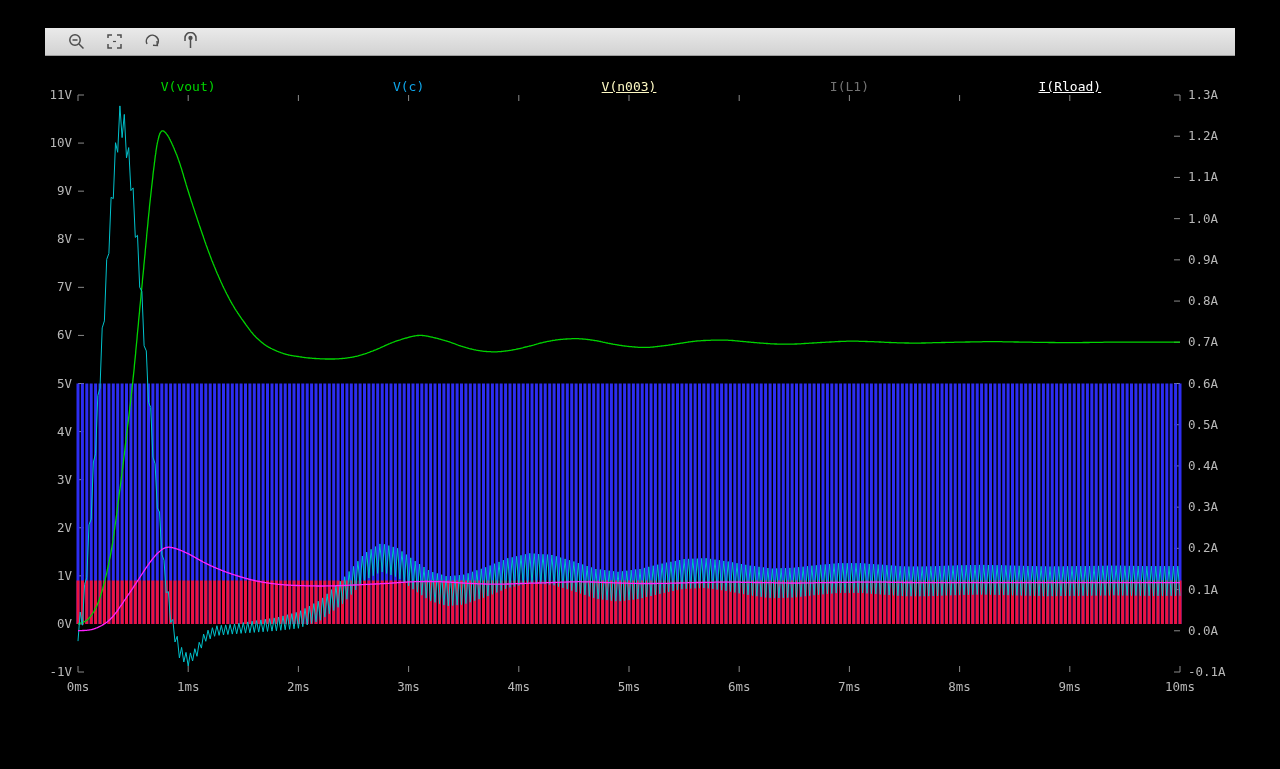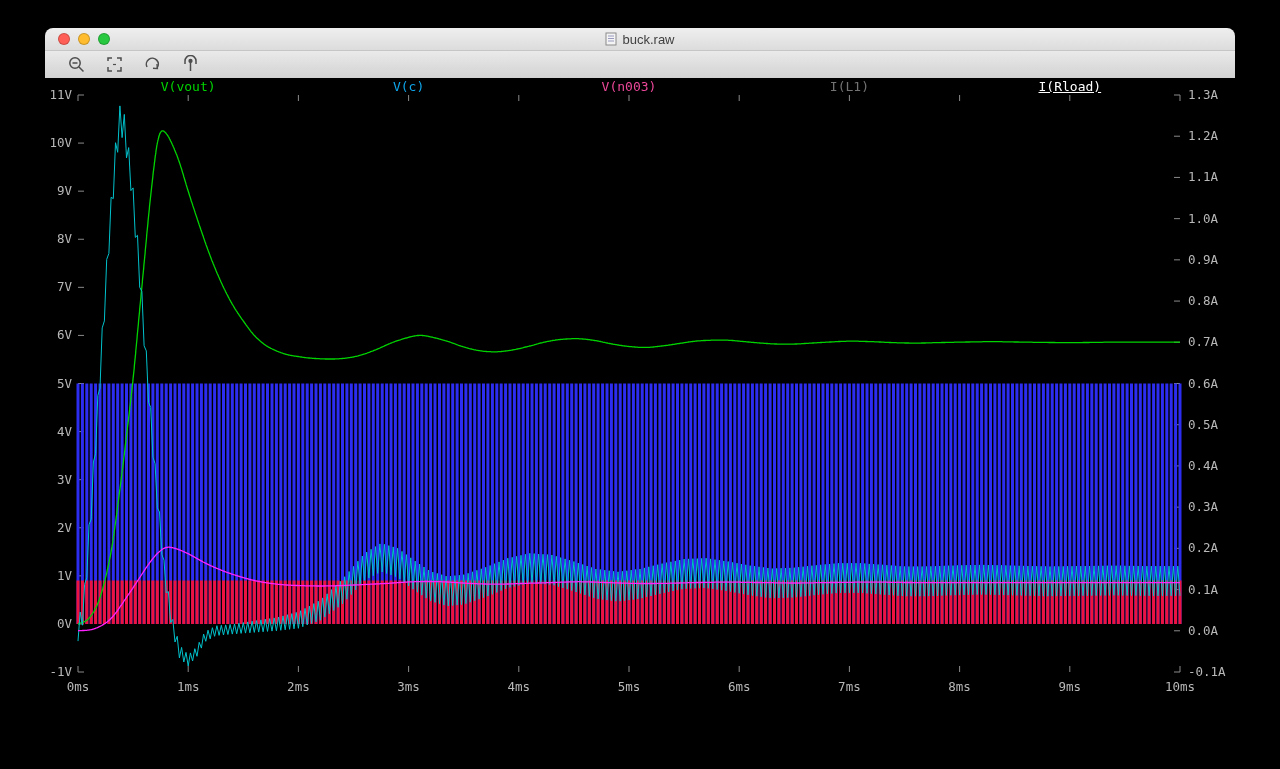--- a/index.html
+++ b/index.html
@@ -22,38 +22,20 @@
   .legend-item{flex:1;text-align:center;font:13px "DejaVu Sans Mono",monospace;line-height:15px;}
   #wave-svg{position:absolute;left:0;top:0;}
   .axis-text{font:12.5px "DejaVu Sans Mono",monospace;fill:#b8b8b8;}
 </style>
 </head>
 <body>
 
 <div class="screen">
   <div class="window">
 
-    <div class="titlebar">
-      <div class="lights">
-        <div class="light" style="background: rgb(255, 95, 87);"></div>
-        <div class="light" style="background: rgb(254, 188, 46);"></div>
-        <div class="light" style="background: rgb(40, 200, 64);"></div>
-      </div>
-      <div class="title">
-        <span style="display:inline-flex;">
-          <svg width="12" height="14" viewBox="0 0 12 14">
-            <rect x="1" y="1" width="10" height="12" fill="#f4f4f4" stroke="#8a8a8a" stroke-width="1"></rect>
-            <line x1="3" y1="4" x2="9" y2="4" stroke="#9a9ac0" stroke-width="1"></line>
-            <line x1="3" y1="6.5" x2="9" y2="6.5" stroke="#9a9ac0" stroke-width="1"></line>
-            <line x1="3" y1="9" x2="9" y2="9" stroke="#9a9ac0" stroke-width="1"></line>
-          </svg>
-        </span>
-        <span>buck.raw</span>
-      </div>
-    </div>
 
     <div class="toolbar">
       <button class="tool-btn">
         <svg width="19" height="19" viewBox="0 0 19 19" fill="none" stroke="#4d4d4d" stroke-width="1.5">
           <circle cx="8" cy="8" r="5.2"></circle>
           <line x1="12" y1="12" x2="16.5" y2="16.5"></line>
           <line x1="5.5" y1="8" x2="10.5" y2="8"></line>
         </svg>
       </button>
       <button class="tool-btn">
@@ -79,21 +61,21 @@
           <line x1="9.5" y1="8" x2="9.5" y2="16"></line>
           <circle cx="9.5" cy="6" r="1.4" fill="#4d4d4d"></circle>
         </svg>
       </button>
     </div>
 
     <div class="plot-area">
       <div id="legend">
           <span class="legend-item" style="color: rgb(0, 212, 0);">V(vout)</span>
           <span class="legend-item" style="color: #0ea5e9;">V(c)</span>
-          <span class="legend-item" style="color: #ec4899;">V(n003)</span>
+          <span class="legend-item" style="color: #fef9c3; text-decoration: underline;">V(n003)</span>
           <span class="legend-item" style="color: #737373;">I(L1)</span>
           <span class="legend-item" style="color: #ffffff; text-decoration: underline;">I(Rload)</span>
         </div>
       <svg id="wave-svg" width="1190" height="691" viewBox="0 0 1190 691">
           <line x1="33" y1="17" x2="39" y2="17" stroke="#8a8a8a"></line>
           <text x="27" y="21" text-anchor="end" class="axis-text">11V</text>
           <line x1="33" y1="65.08333333333334" x2="39" y2="65.08333333333334" stroke="#8a8a8a"></line>
           <text x="27" y="69.08333333333334" text-anchor="end" class="axis-text">10V</text>
           <line x1="33" y1="113.16666666666667" x2="39" y2="113.16666666666667" stroke="#8a8a8a"></line>
           <text x="27" y="117.16666666666667" text-anchor="end" class="axis-text">9V</text>

